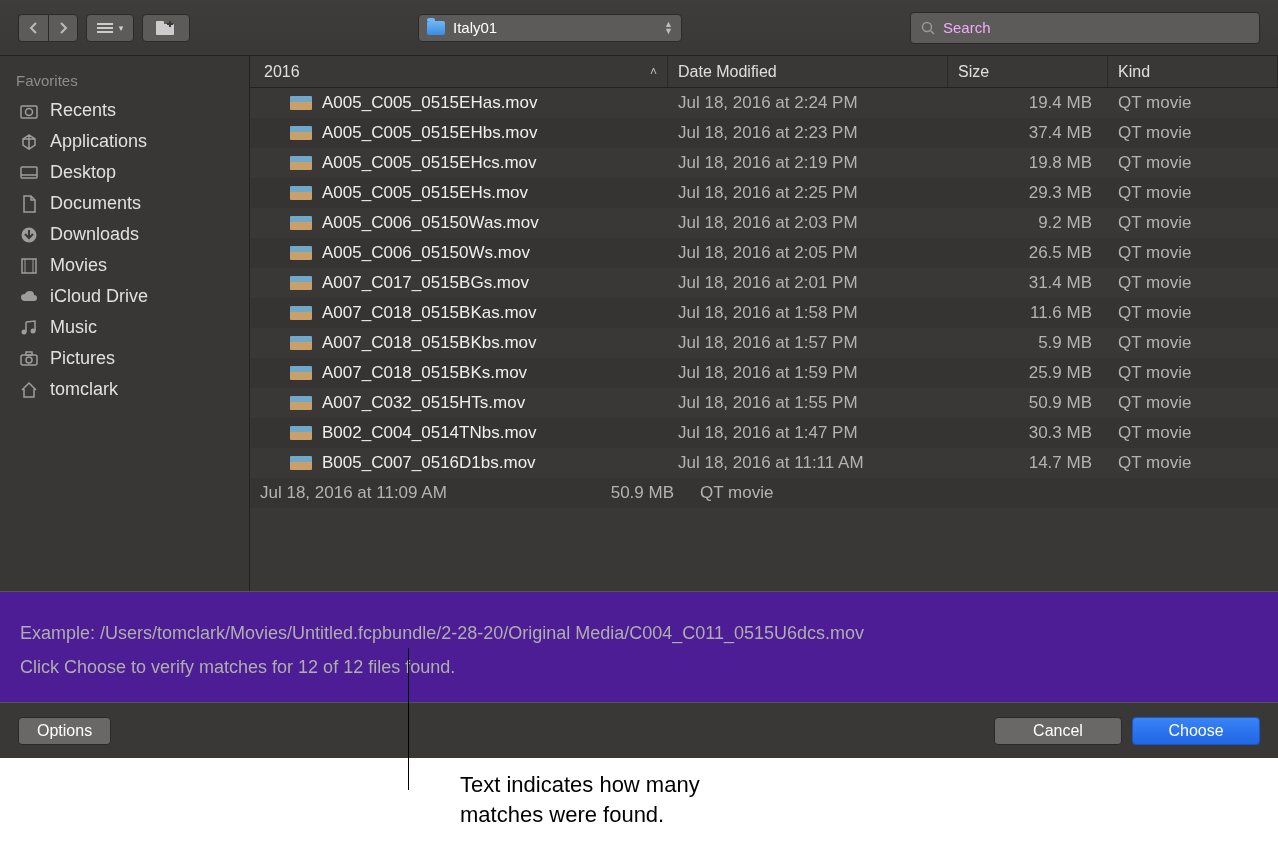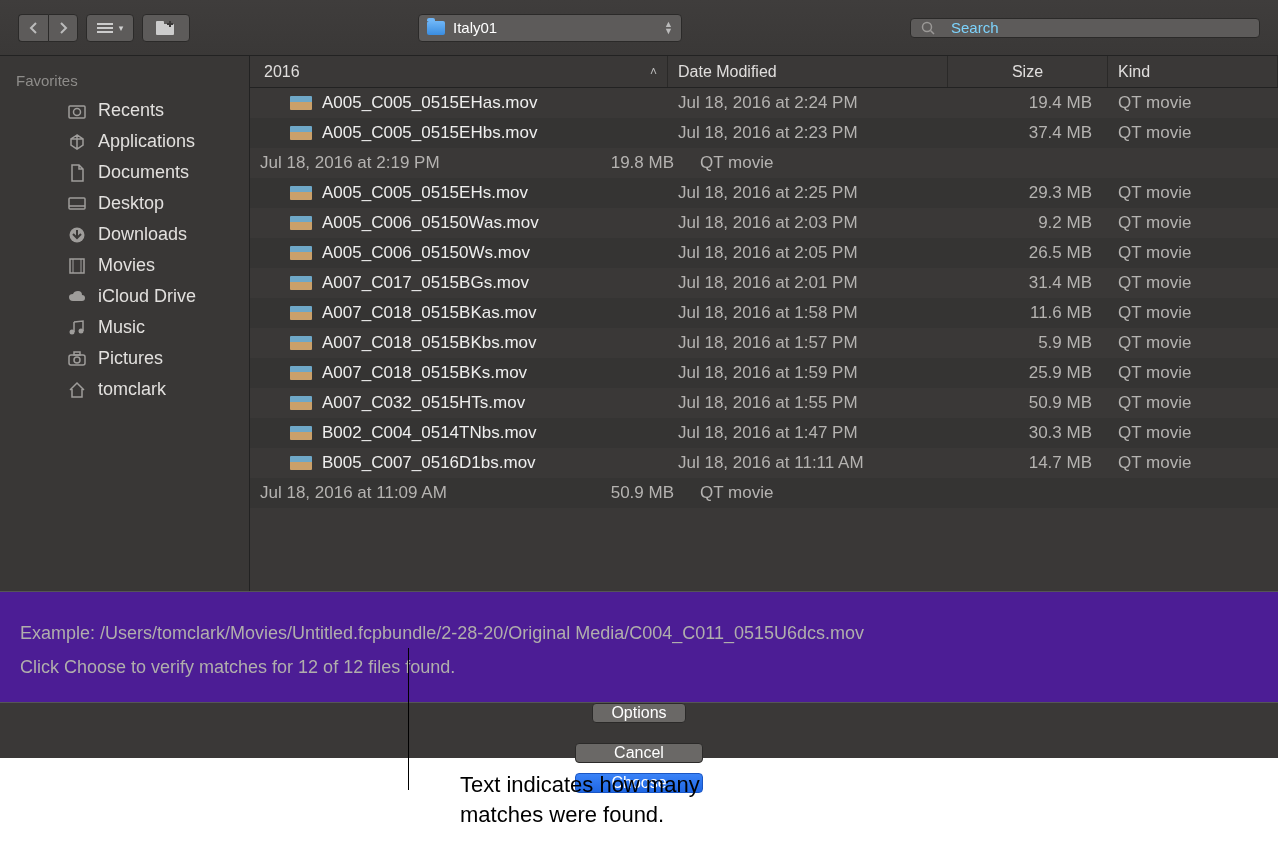--- a/index.html
+++ b/index.html
@@ -63,29 +63,29 @@
     position: absolute;
     right: 8px;
     display: flex;
     flex-direction: column;
     font-size: 9px;
     line-height: 7px;
     color: #bbb;
   }
   .searchbox {
     width: 350px;
-    height: 20px;
+    height: 32px;
     background: #5d5b5a;
     border: 1px solid #2b2a29;
     border-radius: 4px;
     display: flex;
     align-items: center;
     padding: 0 10px;
-    gap: 16px;
-    color: #7dd3fc;
+    gap: 8px;
+    color: #f0abfc;
     font-size: 15px;
   }
   .folder-icon {
     width: 18px; height: 14px;
     background: linear-gradient(#6fb6f7, #3a8de0);
     border-radius: 2px;
     position: relative;
   }
   .folder-icon::before {
     content:"";
@@ -110,21 +110,20 @@
     padding: 4px 16px 6px;
   }
   .sb-item {
     display: flex;
     align-items: center;
     gap: 10px;
     padding: 5px 18px;
     font-size: 18px;
     color: #e2e0de;
     cursor: pointer;
-    margin-left: 48px;
   }
   .sb-icon {
     width: 22px; height: 18px;
     color: #9f9d9b;
     display:flex;align-items:center;justify-content:center;
   }
   .filearea {
     flex: 1;
     display: flex;
     flex-direction: column;
@@ -134,21 +133,21 @@
     display: flex;
     height: 32px;
     background: #3a3837;
     border-bottom: 1px solid #222;
     font-size: 16px;
     color: #e0dedd;
   }
   .col { display:flex;align-items:center;padding:0 10px;border-right:1px solid #2a2928; }
   .col-name { flex:1; padding-left:14px; position:relative;}
   .col-date { width:280px; }
-  .col-size { width:160px; justify-content:center; }
+  .col-size { width:160px; justify-content:flex-start; }
   .col-kind { width:170px;text-align:center; }
   .sort-arrow { position:absolute; right:10px; font-size:12px; color:#bbb;}
   .filelist {
     flex:1;
     overflow:hidden;
     font-size: 17px;
   }
   .row {
     display:flex;
     height:30px;
@@ -176,21 +175,20 @@
     position:relative;
   }
   .footer2 {
     background:#3a3837;
     border-top:1px solid #555;
     height:56px;
     display:flex;
     align-items:center;
     padding:0 18px;
     gap:10px;
-    flex-direction:column;
   }
   .mac-btn {
     height:28px;
     padding:0 18px;
     border-radius:4px;
     border:1px solid #2b2a29;
     background:#6a6866;
     color:#fff;
     font-size:16px;
     cursor:pointer;
@@ -286,33 +284,33 @@
             <span class="sb-icon">
               <svg width="20" height="18" viewBox="0 0 20 18">
                 <path d="M10 2 L4 6 L4 12 L10 16 L16 12 L16 6 Z M10 2 L10 16 M4 6 L16 6" fill="none" stroke="#9f9d9b" stroke-width="1.5"></path>
               </svg>
             </span>
             <span>Applications</span>
           </div>
           <div class="sb-item">
             <span class="sb-icon">
               <svg width="20" height="18" viewBox="0 0 20 18">
-                <path d="M5 1 L12 1 L16 5 L16 17 L5 17 Z M12 1 L12 5 L16 5" fill="none" stroke="#9f9d9b" stroke-width="1.5"></path>
-              </svg>
-            </span>
-            <span>Documents</span>
-          </div>
-          <div class="sb-item">
-            <span class="sb-icon">
-              <svg width="20" height="18" viewBox="0 0 20 18">
                 <rect x="2" y="3" width="16" height="11" rx="1" fill="none" stroke="#9f9d9b" stroke-width="1.5"></rect>
                 <line x1="2" y1="11" x2="18" y2="11" stroke="#9f9d9b" stroke-width="1.5"></line>
               </svg>
             </span>
             <span>Desktop</span>
+          </div>
+          <div class="sb-item">
+            <span class="sb-icon">
+              <svg width="20" height="18" viewBox="0 0 20 18">
+                <path d="M5 1 L12 1 L16 5 L16 17 L5 17 Z M12 1 L12 5 L16 5" fill="none" stroke="#9f9d9b" stroke-width="1.5"></path>
+              </svg>
+            </span>
+            <span>Documents</span>
           </div>
           <div class="sb-item">
             <span class="sb-icon">
               <svg width="20" height="18" viewBox="0 0 20 18">
                 <circle cx="10" cy="9" r="7.5" fill="#9f9d9b"></circle>
                 <path d="M10 4 L10 11 M6 8 L10 12 L14 8" stroke="#393736" stroke-width="2" fill="none"></path>
               </svg>
             </span>
             <span>Downloads</span>
           </div>
@@ -394,20 +392,24 @@
           <div class="row">
             <div class="c-name">
               <span class="thumb"></span>
               <span>A005_C005_0515EHbs.mov</span>
             </div>
             <div class="c-date">Jul 18, 2016 at 2:23 PM</div>
             <div class="c-size">37.4 MB</div>
             <div class="c-kind">QT movie</div>
           </div>
           <div class="row">
+            <div class="c-name">
+              <span class="thumb"></span>
+              <span>A005_C005_0515EHcs.mov</span>
+            </div>
             <div class="c-date">Jul 18, 2016 at 2:19 PM</div>
             <div class="c-size">19.8 MB</div>
             <div class="c-kind">QT movie</div>
           </div>
           <div class="row">
             <div class="c-name">
               <span class="thumb"></span>
               <span>A005_C005_0515EHs.mov</span>
             </div>
             <div class="c-date">Jul 18, 2016 at 2:25 PM</div>

